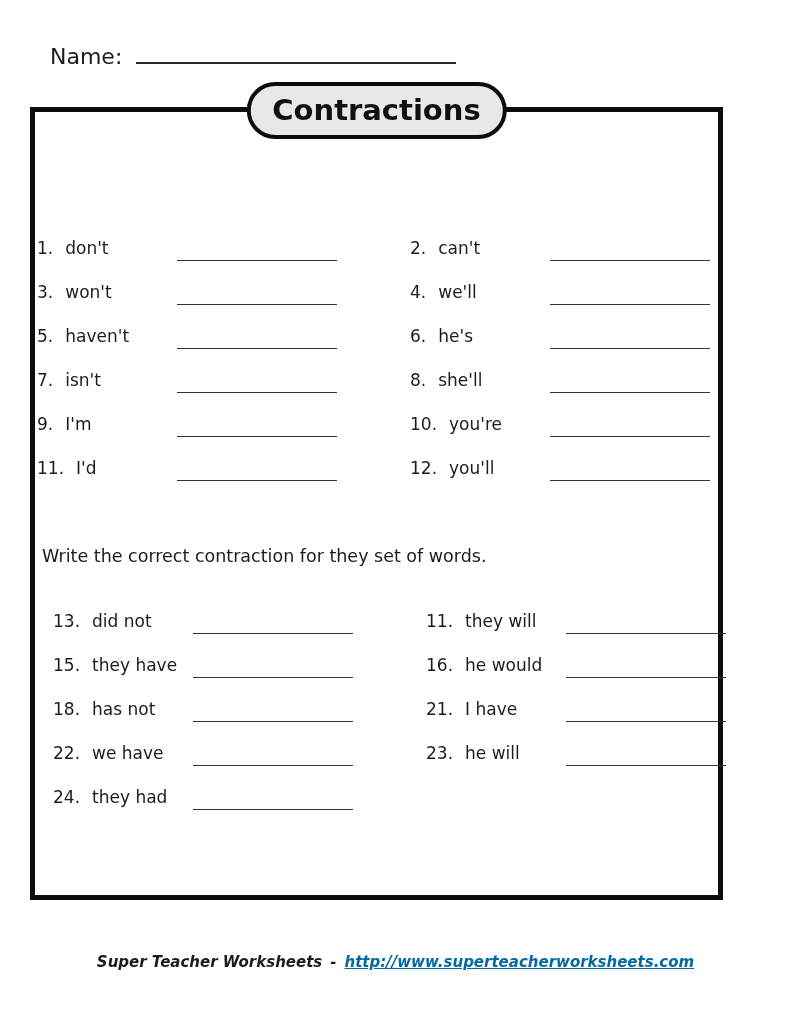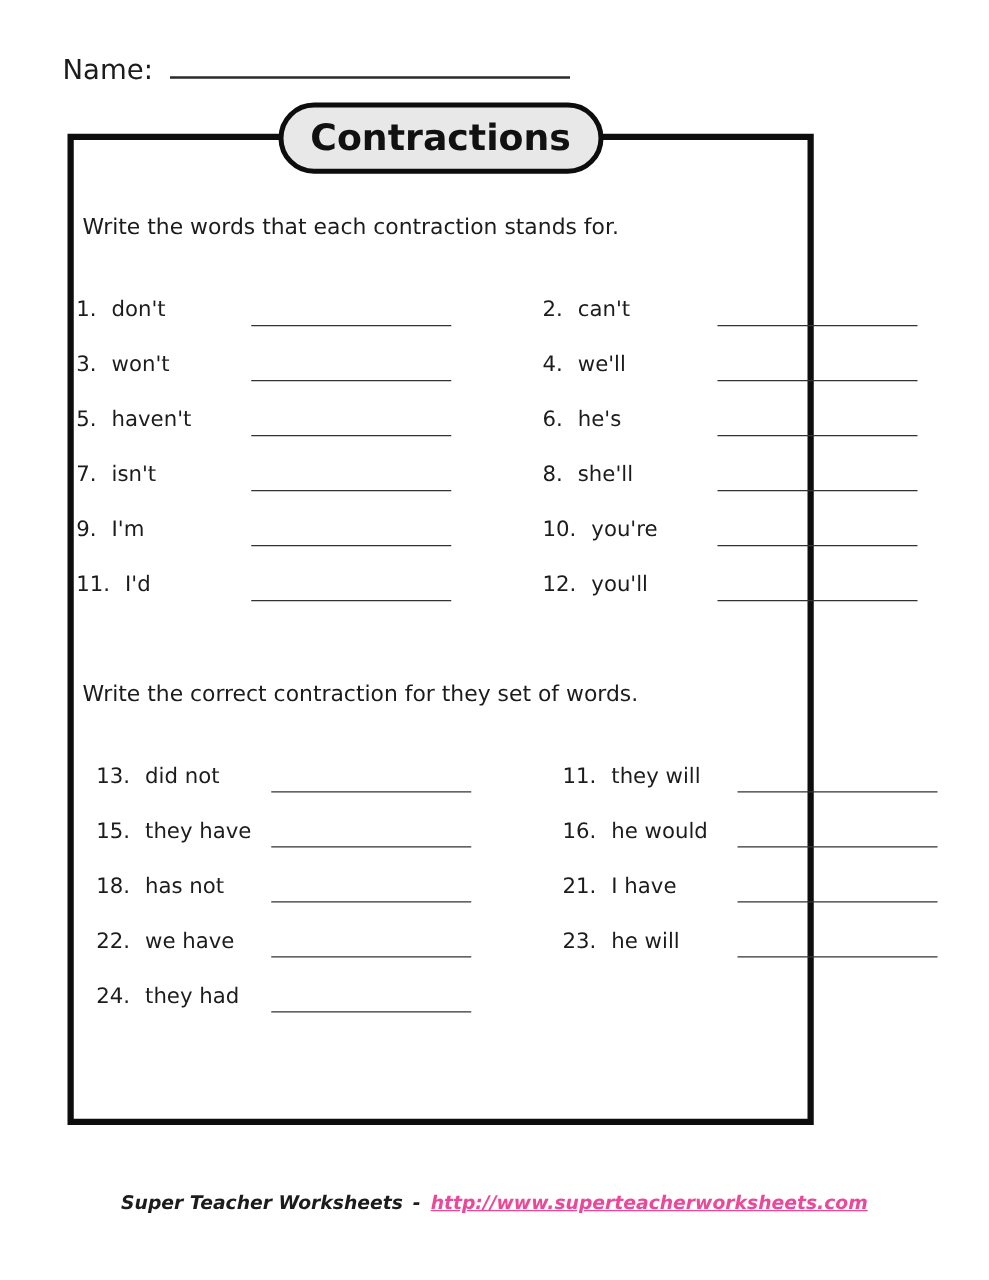--- a/index.html
+++ b/index.html
@@ -29,23 +29,23 @@
     width: 320px;
     height: 17px;
     margin-left: 14px;
     border-bottom: 2px solid #2b2b2b;
     vertical-align: baseline;
   }
 
   
   .box {
     position: absolute;
-    left: 54px;
+    left: 30px;
     top: 107px;
-    width: 597px;
+    width: 693px;
     height: 793px;
     box-sizing: border-box;
     border: 5px solid #0d0d0d;
     background: #ffffff;
   }
 
   
   .pill {
     position: absolute;
     top: -30px;
@@ -118,38 +118,37 @@
     left: 0;
     width: 100%;
     text-align: center;
     font-size: 15px;
     font-weight: bold;
     font-style: italic;
     white-space: nowrap;
   }
   .footer .sep { margin: 0 8px; }
   .footer a {
-    color: #ec4899;
+    color: #0369a1;
     text-decoration: underline;
   }
 </style>
 </head>
 <body>
 
 <div class="name-row">
   <span>Name:</span><span class="name-line"></span>
 </div>
 
 <div class="box">
 
   <div class="pill">
     <span>Contractions</span>
   </div>
 
-  <div class="instruction instruction-1">Write the words that each contraction stands for.</div>
 
   <div class="items-grid grid-1">
       <div class="item">
         <span class="label">
           <span class="num">1.</span>
           <span class="word">don't</span>
         </span>
         <span class="blank"></span>
       </div>
       <div class="item">

